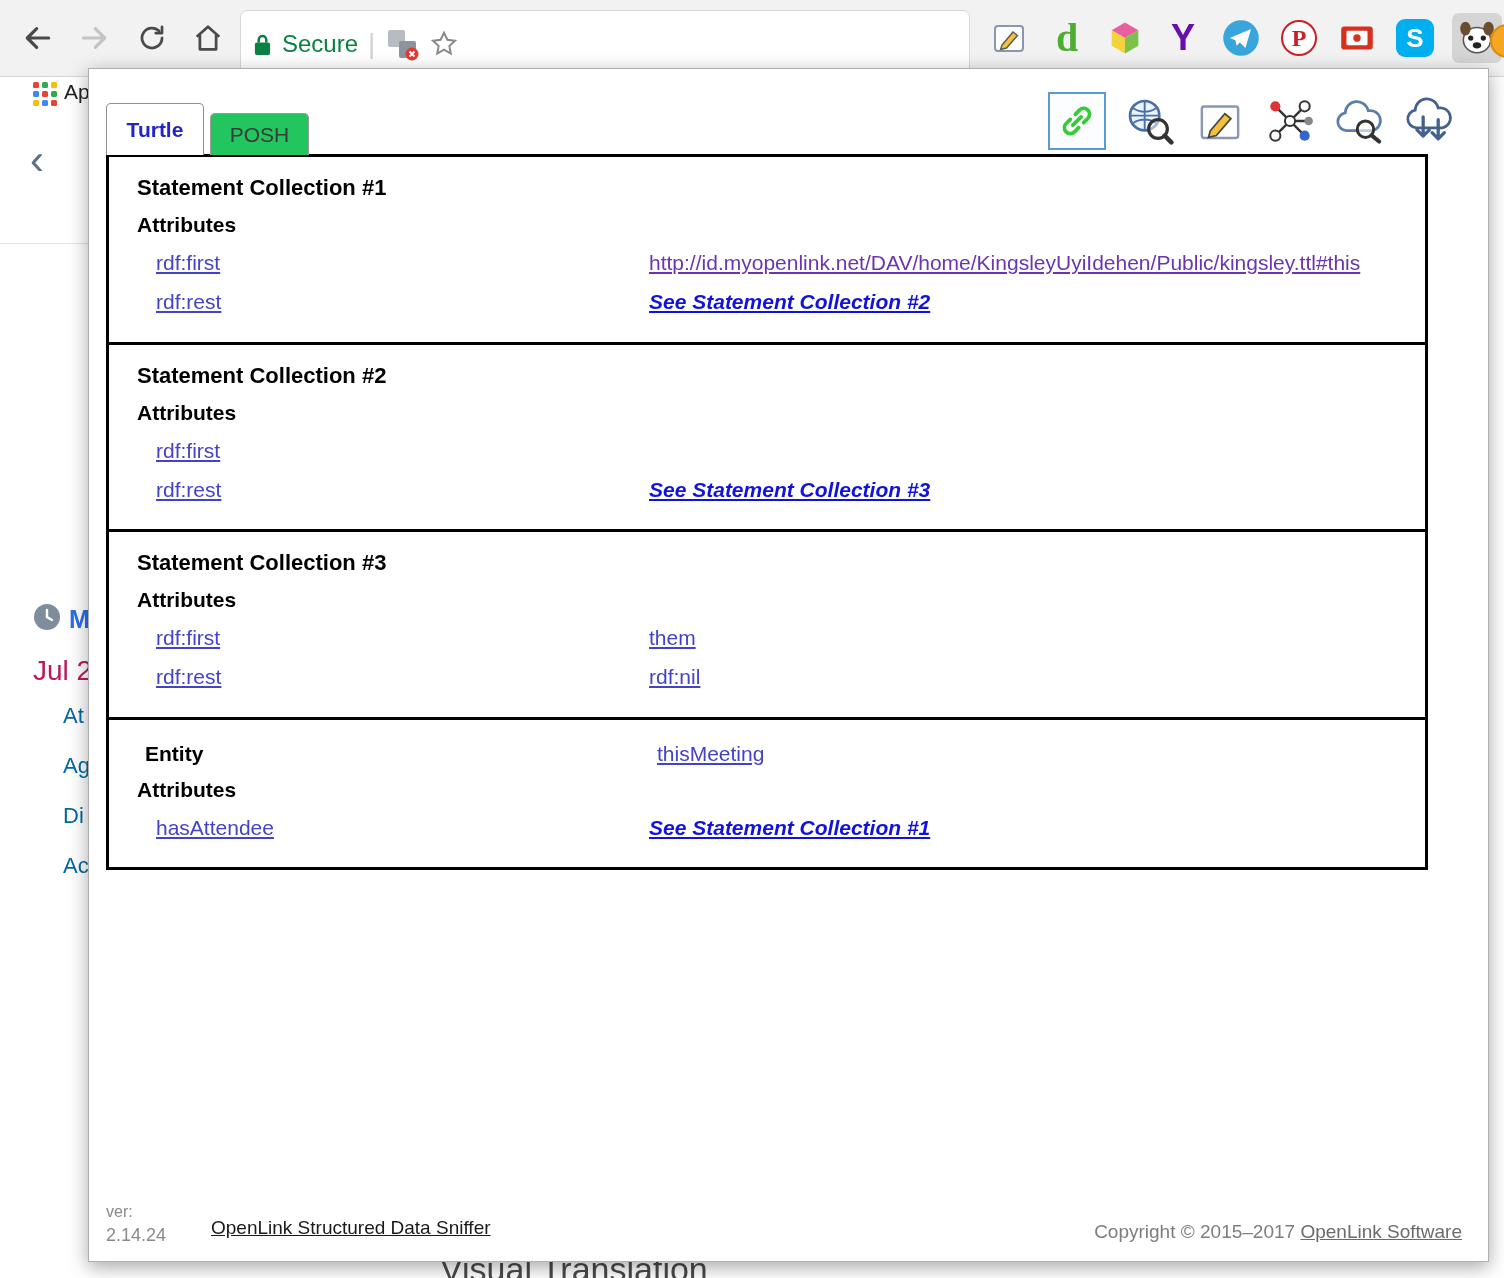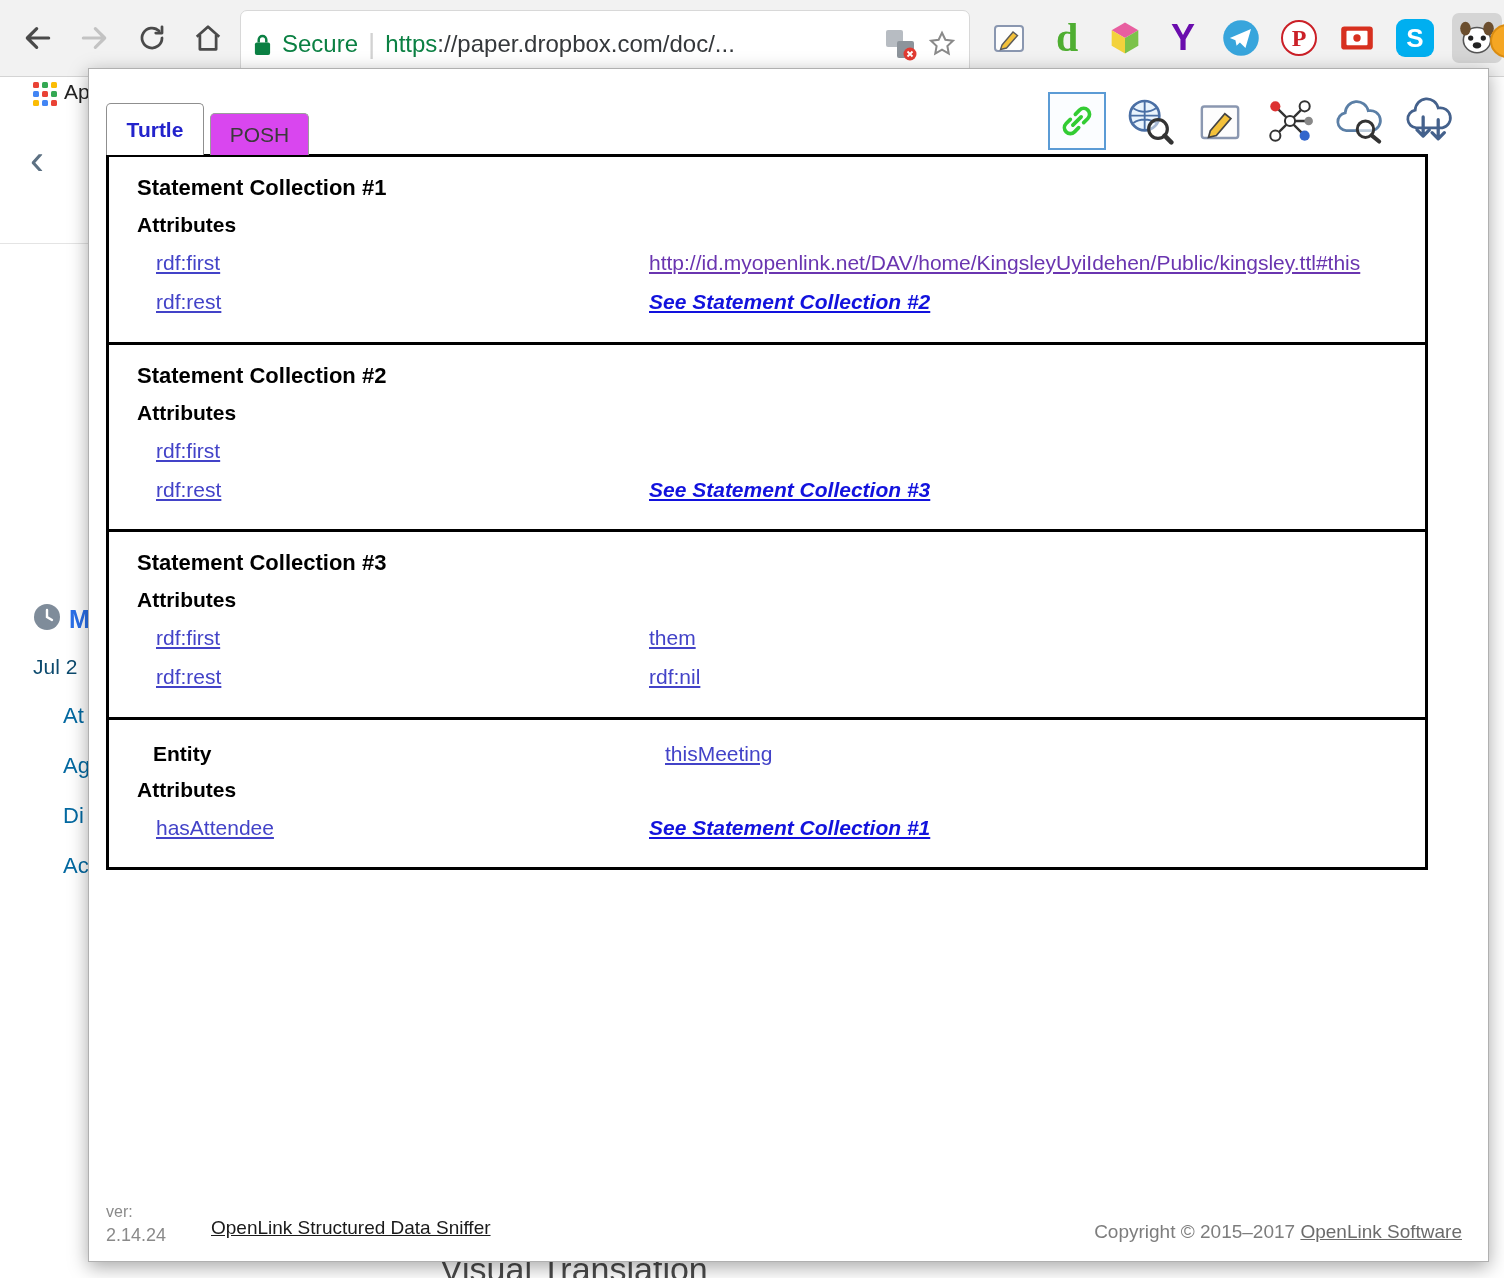--- a/index.html
+++ b/index.html
@@ -38,45 +38,45 @@
              grid-template-columns:repeat(3,1fr);gap:2.5px;}
   .apps-grid i{border-radius:1.5px;}
   .apps-label{position:absolute;left:64px;top:3px;font-size:21px;color:#222;}
 
   
   .page-bg{position:absolute;left:0;top:111px;width:1504px;height:1167px;background:#fff;z-index:1;}
   .doc-header{position:absolute;left:0;top:0;width:88px;height:132px;background:#fff;border-bottom:1px solid #e4e4e4;}
   .back-chevron{position:absolute;left:30px;top:28px;font-size:42px;color:#5d7183;line-height:1;}
   .clock-icon{position:absolute;left:33px;top:492px;}
   .doc-initial{position:absolute;left:69px;top:494px;font-size:25px;font-weight:bold;color:#2a6fe8;}
-  .doc-date{position:absolute;left:33px;top:544px;font-size:21px;color:#0c4a6e;}
+  .doc-date{position:absolute;left:33px;top:544px;font-size:28px;color:#be185d;}
   .outline-item{position:absolute;left:63px;font-size:22px;color:#0369a1;}
   .o0{top:592px}.o1{top:642px}.o2{top:692px}.o3{top:742px}
   .bottom-text{position:absolute;left:440px;top:1139px;font-size:34px;color:#4a4a4a;}
 
   
   .popup{position:absolute;left:88px;top:68px;width:1401px;height:1194px;background:#fff;
          border:1px solid #b0b0b0;box-shadow:0 5px 18px rgba(0,0,0,.35);box-sizing:border-box;z-index:20;}
   .tab{position:absolute;display:flex;align-items:center;justify-content:center;font-size:21px;cursor:pointer;}
   .tab-turtle{left:17px;top:34px;width:96px;height:51px;background:#fff;border:1px solid #8f8f8f;border-bottom:none;
               border-radius:5px 5px 0 0;color:#2323cc;font-weight:bold;z-index:3;}
-  .tab-posh{left:121px;top:44px;width:97px;height:41px;background:#d946ef;border:1px solid #9c9c9c;border-bottom:none;
+  .tab-posh{left:121px;top:44px;width:97px;height:41px;background:#22c55e;border:1px solid #9c9c9c;border-bottom:none;
             border-radius:5px 5px 0 0;color:#3a3a3a;z-index:2;text-align:center;}
   .tools{position:absolute;top:22px;right:32px;display:flex;align-items:center;gap:18px;height:60px;}
   .tool{display:flex;align-items:center;justify-content:center;width:52px;height:52px;cursor:pointer;}
   .tool.selected{border:2px solid #5b9bd5;background:#fbfdff;width:58px;height:58px;box-sizing:border-box;}
 
   .collections{position:absolute;left:17px;top:85px;width:1322px;z-index:1;}
   .collection{border:3px solid #000;border-top:none;padding:10px 10px 14px 0;box-sizing:border-box;background:#fff;}
   .collection.first{border-top:3px solid #000;}
   .section-title{font-size:22px;font-weight:bold;margin:8px 0 12px 28px;color:#000;}
   .attrs-label{font-size:21px;font-weight:bold;margin:10px 0 10px 28px;color:#000;}
   .attr-row{display:grid;grid-template-columns:493px 1fr;padding-left:47px;margin:12px 0;
             font-size:21px;line-height:1.3;align-items:start;}
-  .entity-row{display:grid;grid-template-columns:512px 1fr;padding-left:28px;margin:12px 16px;
+  .entity-row{display:grid;grid-template-columns:512px 1fr;padding-left:28px;margin:12px 8px;
               font-size:21px;align-items:start;}
   .entity-label{font-weight:bold;color:#000;}
   a{cursor:pointer;}
   .lbl-link{color:#4343c8;text-decoration:underline;justify-self:start;}
   .val-uri{color:#6a35b0;text-decoration:underline;word-break:break-all;padding-right:6px;}
   .val-ref{color:#4343c8;text-decoration:underline;justify-self:start;}
   .val-see{color:#1212dd;font-weight:bold;font-style:italic;text-decoration:underline;justify-self:start;}
 
   .popup-footer{position:absolute;left:17px;right:26px;bottom:10px;height:48px;}
   .ver-label{position:absolute;left:0;top:0;font-size:16px;color:#8a8a8a;}
@@ -135,21 +135,20 @@
 
     <div class="address-bar">
       <span class="bar-icon">
         <svg width="19" height="25" viewBox="0 0 20 26">
             <rect x="2" y="11" width="16" height="13" rx="2" fill="#0b8043"></rect>
             <path d="M6 11V8a4 4 0 0 1 8 0v3" fill="none" stroke="#0b8043" stroke-width="2.6"></path>
           </svg>
       </span>
       <span class="secure">Secure</span>
       <span class="addr-div">|</span>
-      <span class="url"><span class="scheme">https</span><span>://paper.dropbox.com/doc/...</span></span>
       <span class="bar-icon">
         <svg width="34" height="34" viewBox="0 0 34 34">
             <rect x="3" y="3" width="17" height="17" rx="2" fill="#b7bcc2"></rect>
             <rect x="14" y="14" width="17" height="17" rx="2" fill="#8d949b"></rect>
             <circle cx="27" cy="27" r="6.5" fill="#e23b32"></circle>
             <path d="M24.5 24.5l5 5m0-5l-5 5" stroke="#fff" stroke-width="1.8"></path>
           </svg>
       </span>
       <span class="bar-icon">
         <svg width="30" height="30" viewBox="0 0 24 24">

